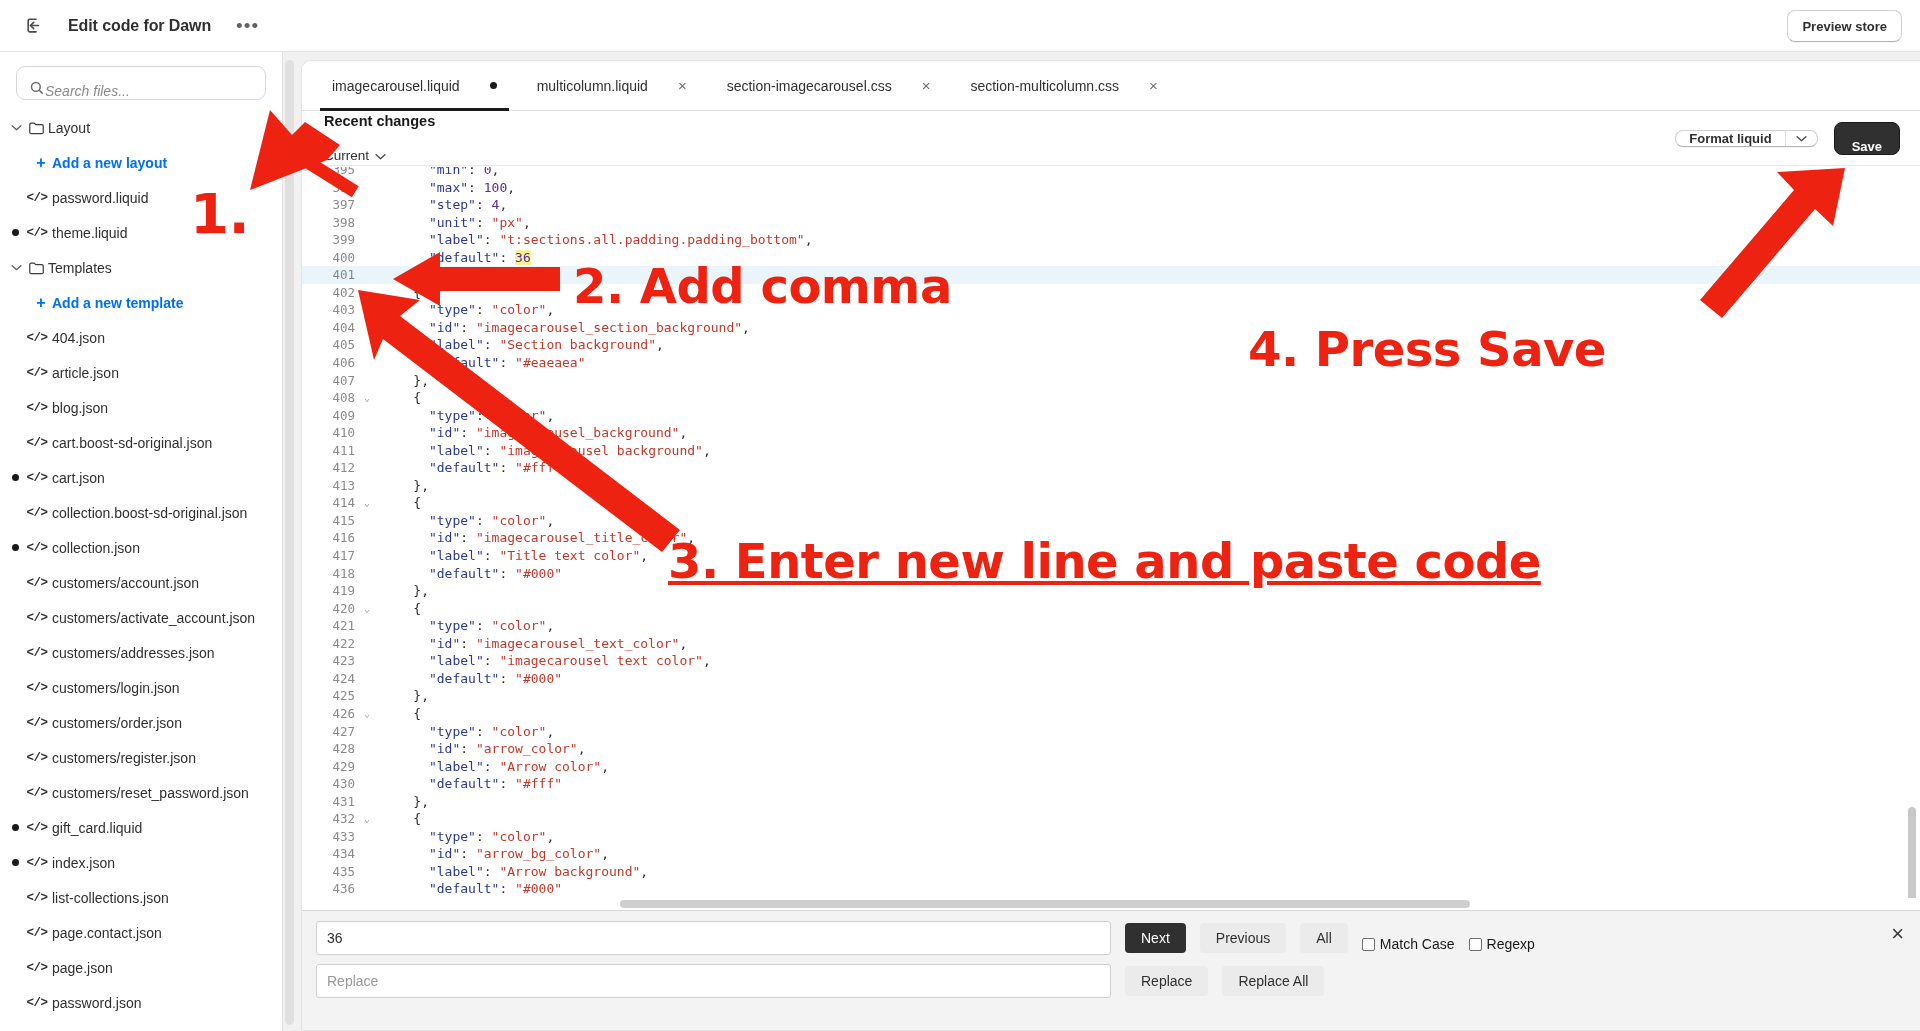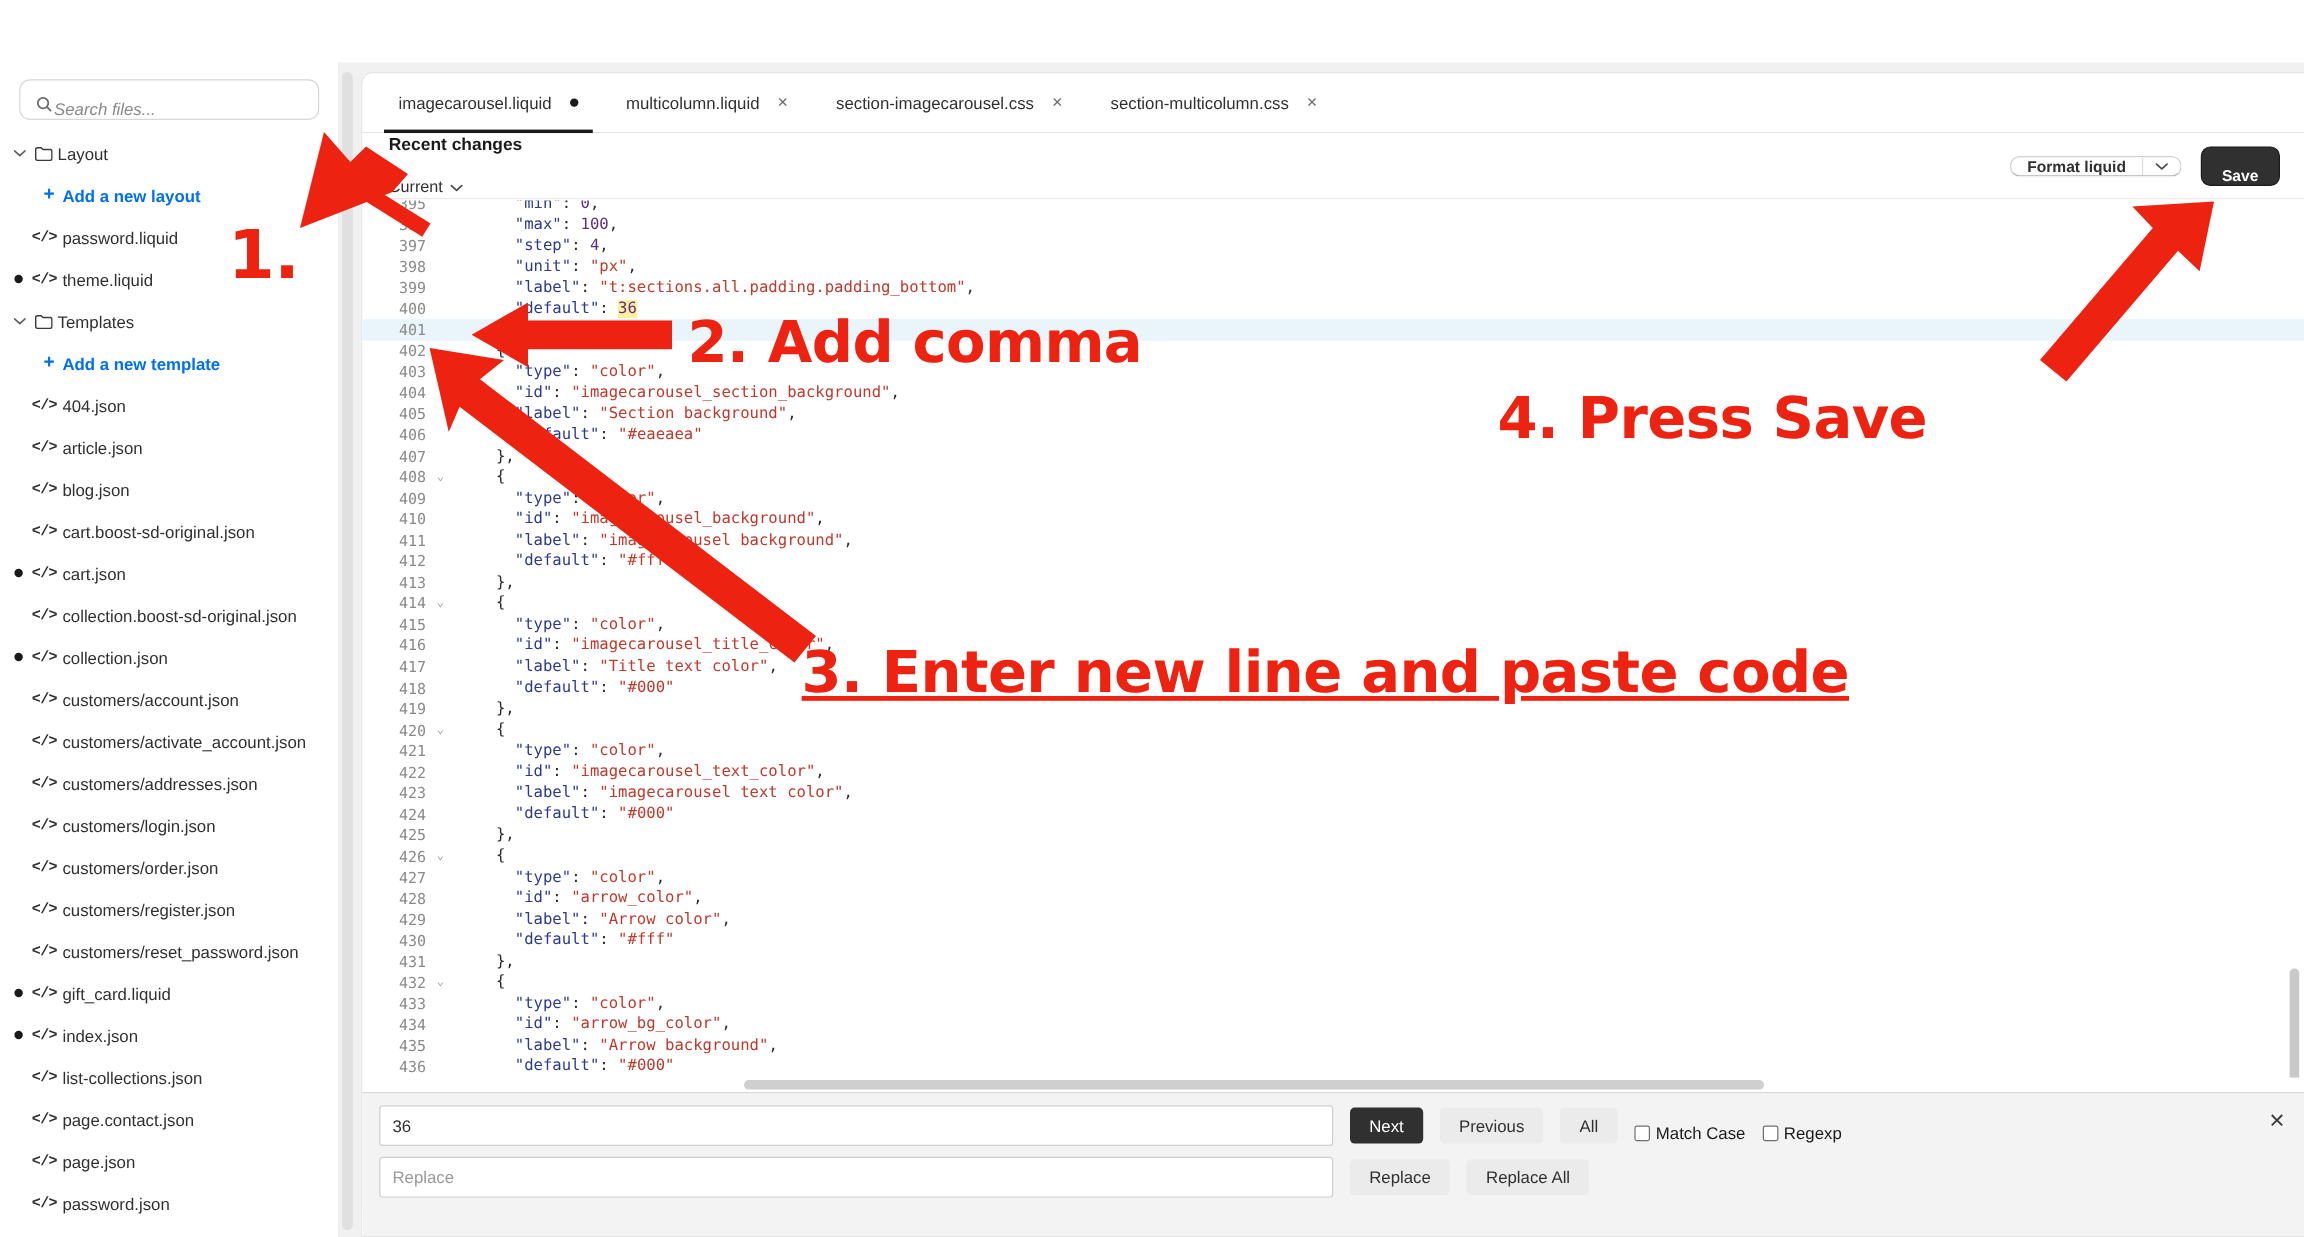--- a/index.html
+++ b/index.html
@@ -89,21 +89,21 @@
     background:#ffffff; border-radius:10px 0 0 0; border:1px solid #e3e3e3; border-right:none;
     overflow:hidden;
   }
 
   
   .tabstrip {
     display:flex; align-items:stretch; height:50px;
     background:#ffffff; border-bottom:1px solid #e3e3e3; padding-left:10px;
   }
   .tab {
-    display:flex; align-items:center; gap:15px;
+    display:flex; align-items:center; gap:30px;
     padding:0 20px; font-size:14px; color:#303030; cursor:pointer;
     position:relative; white-space:nowrap;
   }
   .tab.active { font-weight:500; }
   .tab.active:after {
     content:""; position:absolute; left:8px; right:8px; bottom:-1px; height:3px; background:#1a1a1a;
   }
   .tab .dirty { width:7px; height:7px; border-radius:50%; background:#1a1a1a; display:inline-block; }
   .tab .x { color:#6d6d6d; font-size:15px; line-height:1; }
 
@@ -206,20 +206,36 @@
   .anno-step2 { left:573px; top:262px; font-size:48px; }
   .anno-step3 { left:668px; top:537px; font-size:48px;text-decoration:underline; }
   .anno-step4 { left:1248px; top:325px; font-size:48px; }
   .arrow-svg { position:absolute; left:0; top:0; width:1920px; height:1031px; pointer-events:none; }
 </style>
 </head>
 <body>
 
 <div id="app">
 
+  <div class="topbar">
+    <div class="topbar-left">
+      <div class="icon-btn">
+        <svg width="19" height="19" viewBox="0 0 24 24" fill="none" stroke="#4a4a4a" stroke-width="2" stroke-linecap="round" stroke-linejoin="round">
+          <path d="M14 4H6a2 2 0 0 0-2 2v12a2 2 0 0 0 2 2h8"></path>
+          <polyline points="11 8 7 12 11 16"></polyline>
+          <line x1="7" y1="12" x2="17" y2="12"></line>
+        </svg>
+      </div>
+      <div class="topbar-title">Edit code for Dawn</div>
+      <div class="dots-btn">•••</div>
+    </div>
+    <div class="preview-btn">
+      <span>Preview store</span>
+    </div>
+  </div>
 
   <div class="sidebar">
     <div class="search-wrap">
       <div class="search-box">
         <span>
           <svg width="15" height="15" viewBox="0 0 24 24" fill="none" stroke="#6a6a6a" stroke-width="2.4" stroke-linecap="round">
             <circle cx="11" cy="11" r="7"></circle>
               <line x1="16.5" y1="16.5" x2="21" y2="21"></line>
           </svg>
         </span>

